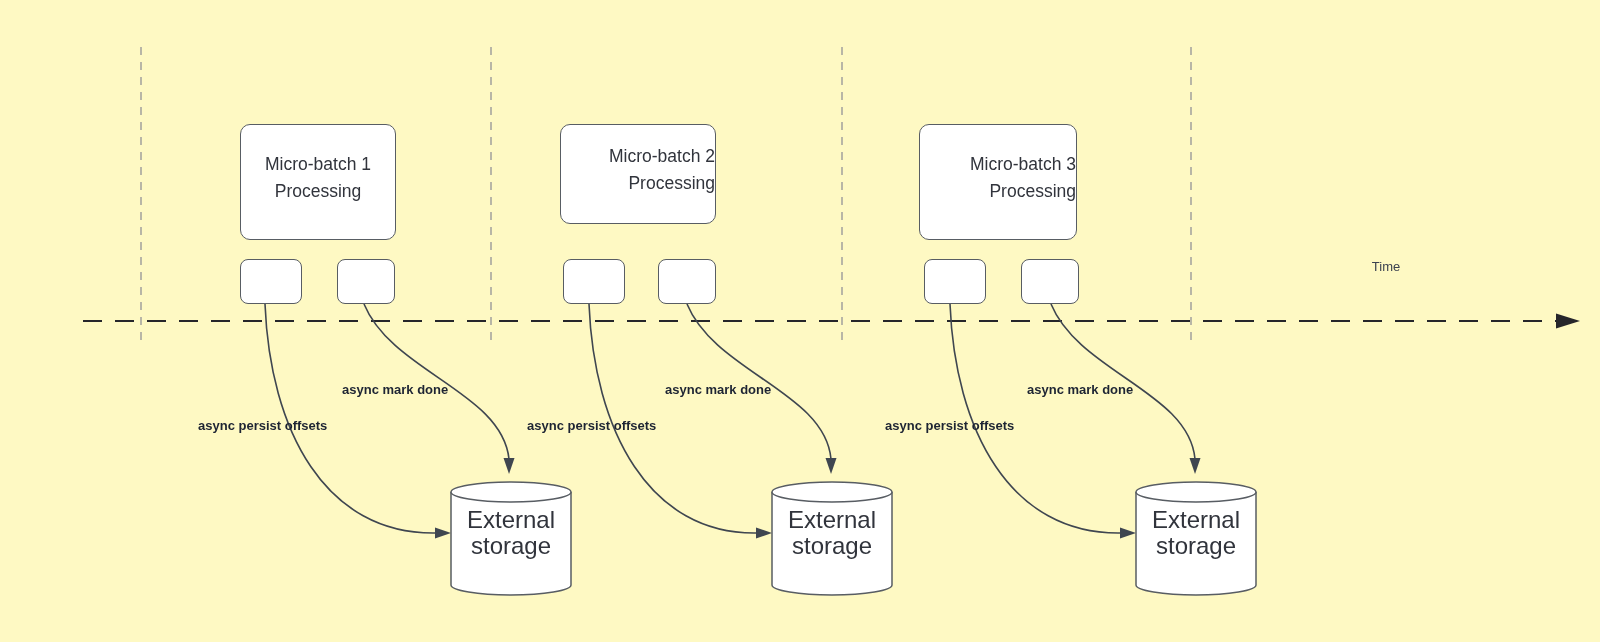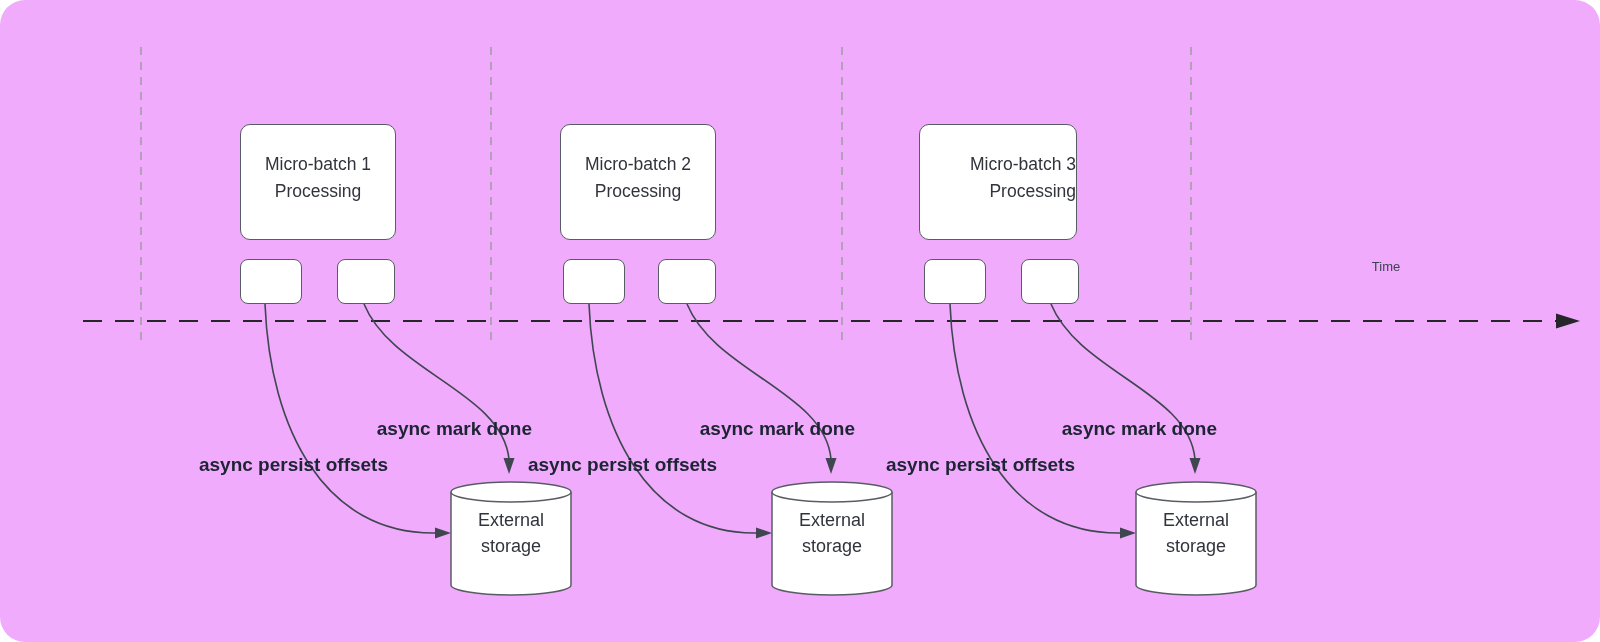--- a/index.html
+++ b/index.html
@@ -5,23 +5,22 @@
   html, body {
     margin: 0;
     padding: 0;
     background: #ffffff;
     font-family: "Liberation Sans", sans-serif;
   }
   .stage {
     position: relative;
     width: 1600px;
     height: 642px;
-    background: #f0abfc;
+    background: #fef9c3;
     overflow: hidden;
-    border-radius: 25px;
   }
   svg.layer {
     position: absolute;
     left: 0; top: 0;
     width: 1600px;
     height: 642px;
   }
   .node {
     position: absolute;
     box-sizing: border-box;
@@ -41,34 +40,33 @@
   .task-box {
     position: absolute;
     box-sizing: border-box;
     border: 1.5px solid #585d63;
     border-radius: 8px;
     background: #ffffff;
   }
   .edge-label {
     position: absolute;
     width: 190px;
-    text-align: right;
-    font-size: 19px;
+    text-align: left;
+    font-size: 13px;
     font-weight: bold;
     color: #1d2433;
     line-height: 17px;
     white-space: nowrap;
-    margin-top: 39px;
   }
   .storage-label {
     position: absolute;
     width: 130px;
     text-align: center;
     color: #31343c;
-    font-size: 18px;
+    font-size: 24px;
     line-height: 26px;
   }
   .time-label {
     position: absolute;
     left: 1346px;
     top: 259px;
     width: 80px;
     text-align: center;
     font-size: 13px;
     color: #3c4250;
@@ -124,21 +122,21 @@
   </div>
   <div class="task-box" style="left:240px; top:259px; width:62px; height:45px;"></div>
   <div class="task-box" style="left:337px; top:259px; width:58px; height:45px;"></div>
   <div class="edge-label" style="left:198px; top:417px;">async persist offsets</div>
   <div class="edge-label" style="left:342px; top:381px;">async mark done</div>
   <div class="storage-label" style="left:446px; top:507px;">
     <div>External</div>
     <div>storage</div>
   </div>
 
-  <div class="node" style="left:560px; top:124px; width:156px; height:116px;">
+  <div class="node" style="left:560px; top:124px; width:156px; height:100px;align-items:flex-end;">
     <div>Micro-batch 2</div>
     <div>Processing</div>
   </div>
   <div class="task-box" style="left:563px; top:259px; width:62px; height:45px;"></div>
   <div class="task-box" style="left:658px; top:259px; width:58px; height:45px;"></div>
   <div class="edge-label" style="left:527px; top:417px;">async persist offsets</div>
   <div class="edge-label" style="left:665px; top:381px;">async mark done</div>
   <div class="storage-label" style="left:767px; top:507px;">
     <div>External</div>
     <div>storage</div>

